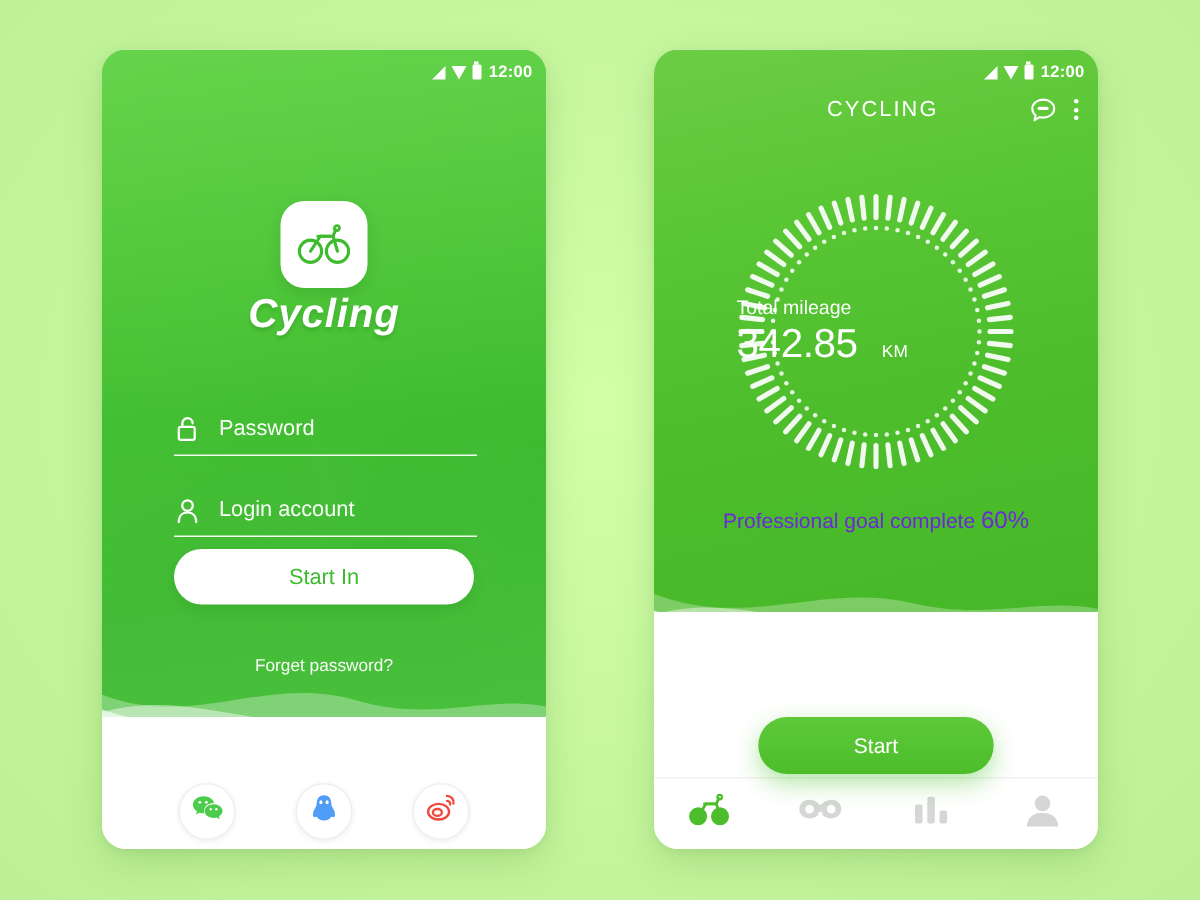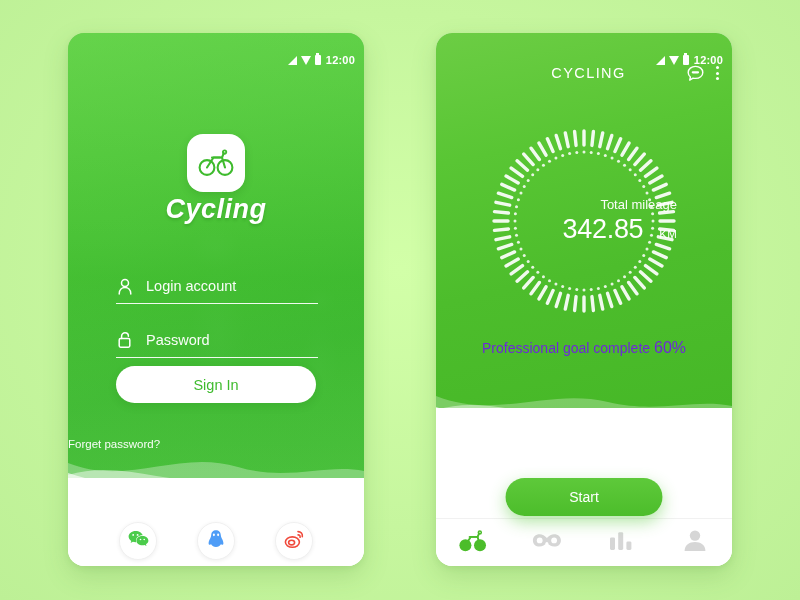--- a/index.html
+++ b/index.html
@@ -31,21 +31,21 @@
     overflow: hidden;
     background: #ffffff;
     box-shadow: 0 10px 26px rgba(60,130,40,0.18), 0 2px 6px rgba(60,130,40,0.10);
   }
   #phone-login { left: 68px; }
   #phone-dash  { left: 436px; }
 
   
   .statusbar {
     position: absolute;
-    top: 16px; left: 0; right: 0;
+    top: 4px; left: 0; right: 0;
     height: 22px;
     display: flex;
     align-items: center;
     justify-content: flex-end;
     padding-right: 9px;
     gap: 4px;
     z-index: 40;
     color: #ffffff;
     font-size: 11px;
     font-weight: bold;
@@ -196,21 +196,21 @@
     font-family: "Liberation Sans", sans-serif;
     font-size: 14.5px;
     cursor: pointer;
     box-shadow: 0 3px 8px rgba(25,100,15,0.14);
     z-index: 12;
   }
   .forget-link {
     position: absolute;
     top: 405px;
     left: 0; right: 0;
-    text-align: left;
+    text-align: center;
     color: rgba(255,255,255,0.96);
     font-size: 11.5px;
     cursor: pointer;
     z-index: 12;
   }
 
   
   .waves {
     position: absolute;
     left: 0;
@@ -316,21 +316,21 @@
     height: 186px;
     z-index: 20;
   }
   .gauge-center {
     position: absolute;
     top: 0; left: 0;
     width: 186px;
     height: 186px;
     display: flex;
     flex-direction: column;
-    align-items: flex-end;
+    align-items: flex-start;
     justify-content: center;
     gap: 2px;
   }
   .gauge-label {
     color: rgba(255,255,255,0.97);
     font-size: 13px;
   }
   .gauge-value {
     color: #ffffff;
     font-size: 27px;
@@ -430,45 +430,45 @@
         </g>
       </svg>
     </div>
 
     <div class="app-title">Cycling</div>
 
     <div class="form-area">
 
       <div class="field">
         <span class="field-icon">
+          <svg width="15" height="18" viewBox="0 0 15 18" aria-hidden="true">
+            <g fill="none" stroke="#ffffff" stroke-width="1.5" stroke-linecap="round" stroke-linejoin="round">
+              <rect x="2.2" y="7.6" width="10.6" height="8.6" rx="1.4"></rect>
+              <path d="M4.6 7.6 V5.2 C4.6 3.1 6.2 1.8 8 1.8 C9.8 1.8 11.4 3.1 11.4 5.2"></path>
+            </g>
+          </svg>
+        </span>
+        <input class="field-input" type="password" placeholder="Password" style="">
+      </div>
+
+      <div class="field">
+        <span class="field-icon">
           <svg width="16" height="17" viewBox="0 0 16 17" aria-hidden="true">
             <g fill="none" stroke="#ffffff" stroke-width="1.5" stroke-linecap="round" stroke-linejoin="round">
               <circle cx="8" cy="5" r="3.5"></circle>
               <path d="M2.2 16 C2.2 11.6 5 9.6 8 9.6 C11 9.6 13.8 11.6 13.8 16"></path>
             </g>
           </svg>
         </span>
         <input class="field-input" type="text" placeholder="Login account" style="">
       </div>
 
-      <div class="field">
-        <span class="field-icon">
-          <svg width="15" height="18" viewBox="0 0 15 18" aria-hidden="true">
-            <g fill="none" stroke="#ffffff" stroke-width="1.5" stroke-linecap="round" stroke-linejoin="round">
-              <rect x="2.2" y="7.6" width="10.6" height="8.6" rx="1.4"></rect>
-              <path d="M4.6 7.6 V5.2 C4.6 3.1 6.2 1.8 8 1.8 C9.8 1.8 11.4 3.1 11.4 5.2"></path>
-            </g>
-          </svg>
-        </span>
-        <input class="field-input" type="password" placeholder="Password" style="">
-      </div>
-
-    </div>
-
-    <button class="signin-btn">Sign In</button>
+    </div>
+
+    <button class="signin-btn">Start In</button>
 
     <div class="forget-link">Forget password?</div>
 
     <svg class="waves" id="waves-login" viewBox="0 0 296 58" preserveAspectRatio="none">
       <path d="M0,10 C60,34 110,-4 170,14 C220,29 258,10 296,18 L296,58 L0,58 Z" fill="#ffffff" opacity="0.30"></path>
       <path d="M0,22 C52,6 104,34 158,28 C214,22 256,38 296,28 L296,58 L0,58 Z" fill="#ffffff" opacity="0.45"></path>
       <path d="M0,20 C70,44 130,18 190,30 C240,40 268,30 296,34 L296,58 L0,58 Z" fill="#ffffff" opacity="0.65"></path>
       <path d="M0,33 C60,22 120,44 186,38 C240,33 268,42 296,40 L296,58 L0,58 Z" fill="#ffffff"></path>
     </svg>
 

